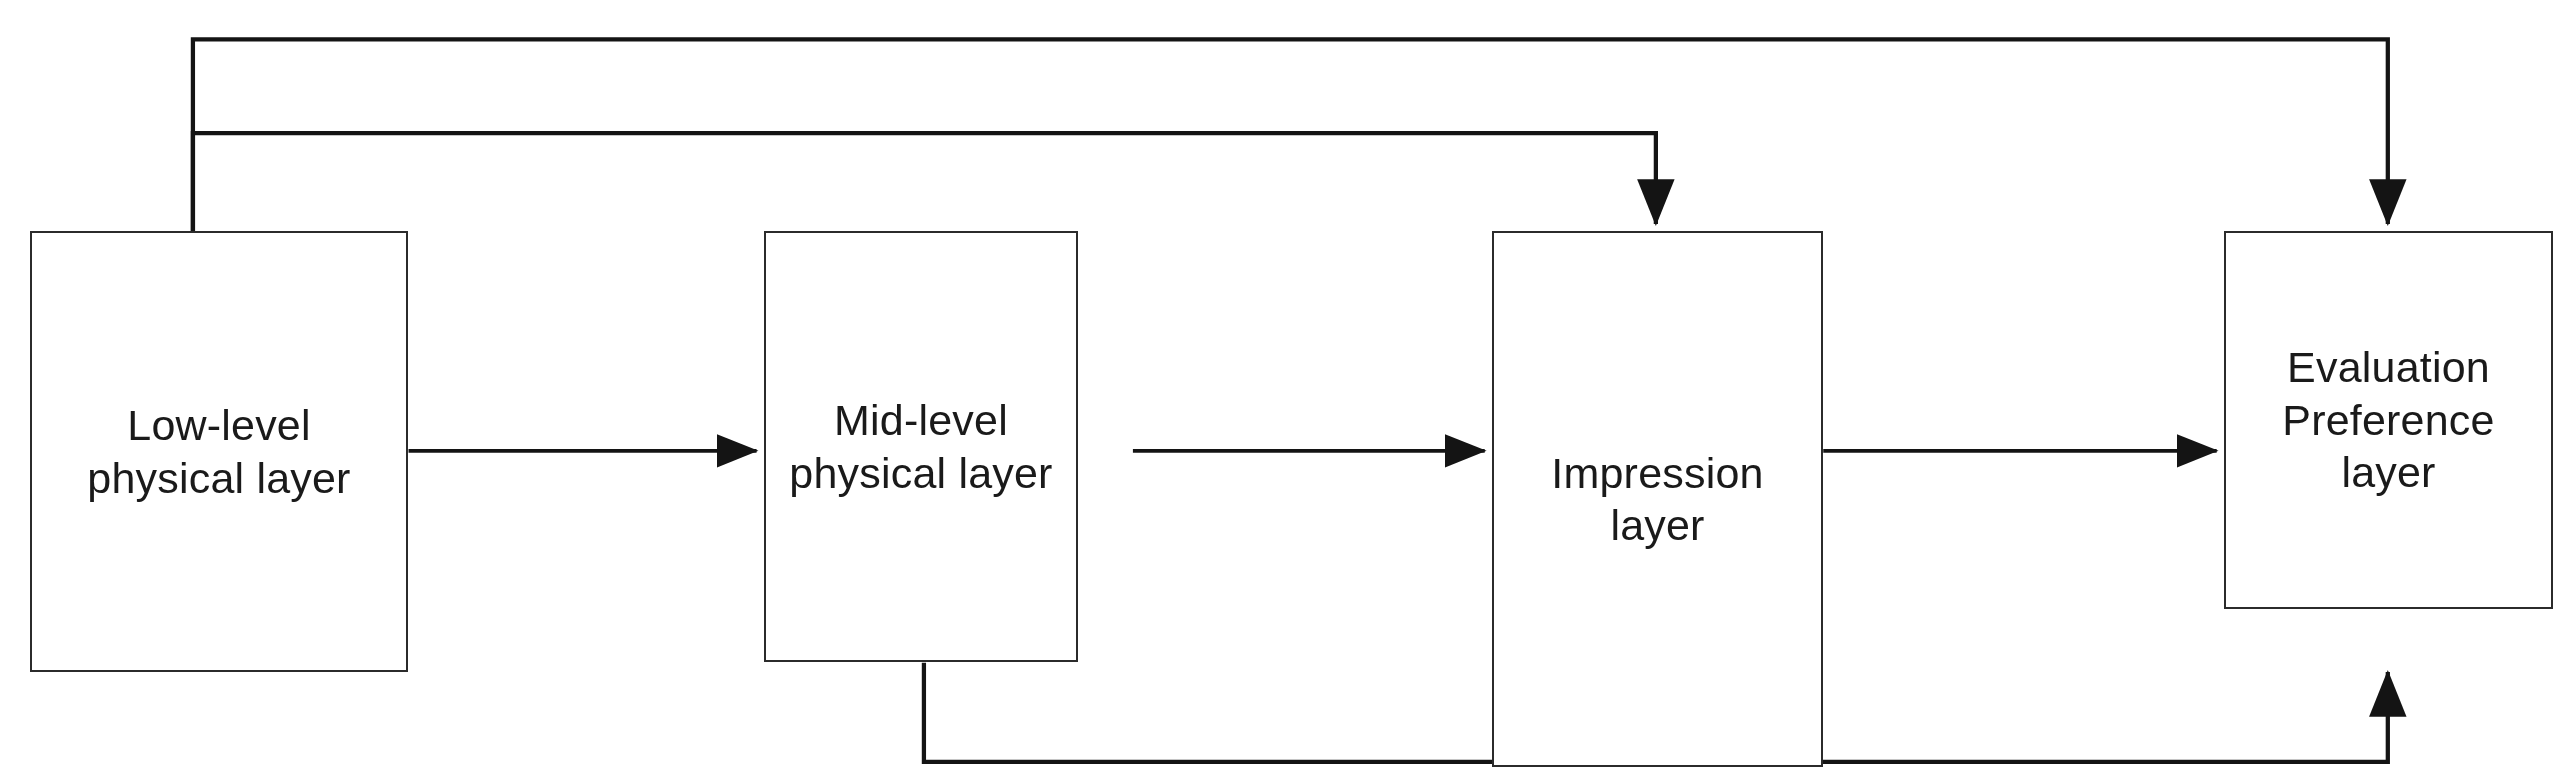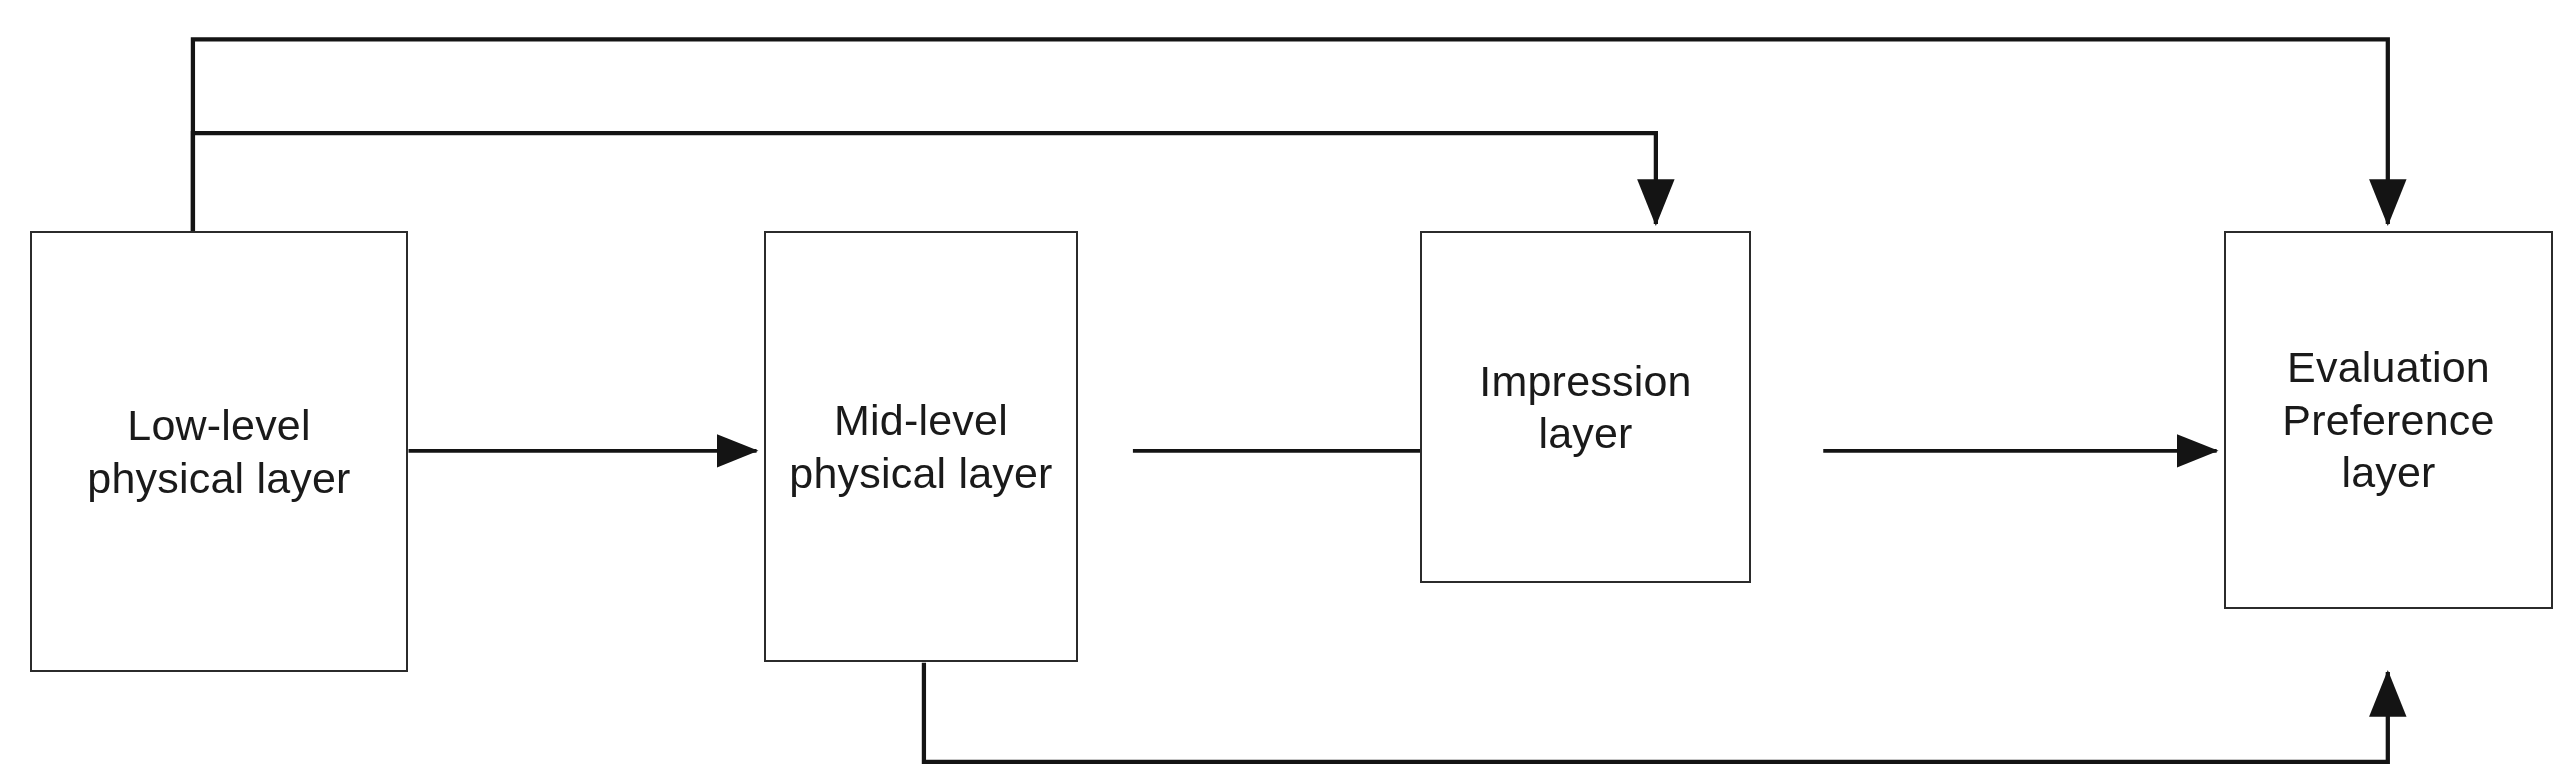--- a/index.html
+++ b/index.html
@@ -78,21 +78,21 @@
   <div class="node-box" style="left:30px; top:219px; width:378px; height:441px;">
     <span class="node-label">Low-level
 physical layer</span>
   </div>
 
   <div class="node-box" style="left:764px; top:219px; width:314px; height:431px;">
     <span class="node-label">Mid-level
 physical layer</span>
   </div>
 
-  <div class="node-box" style="left:1420px; top:219px; width:331px; height:352px;">
+  <div class="node-box" style="left:1492px; top:219px; width:331px; height:536px;">
     <span class="node-label">Impression
 layer</span>
   </div>
 
   <div class="node-box" style="left:2224px; top:219px; width:329px; height:378px;">
     <span class="node-label">Evaluation
 Preference
 layer</span>
   </div>
 

